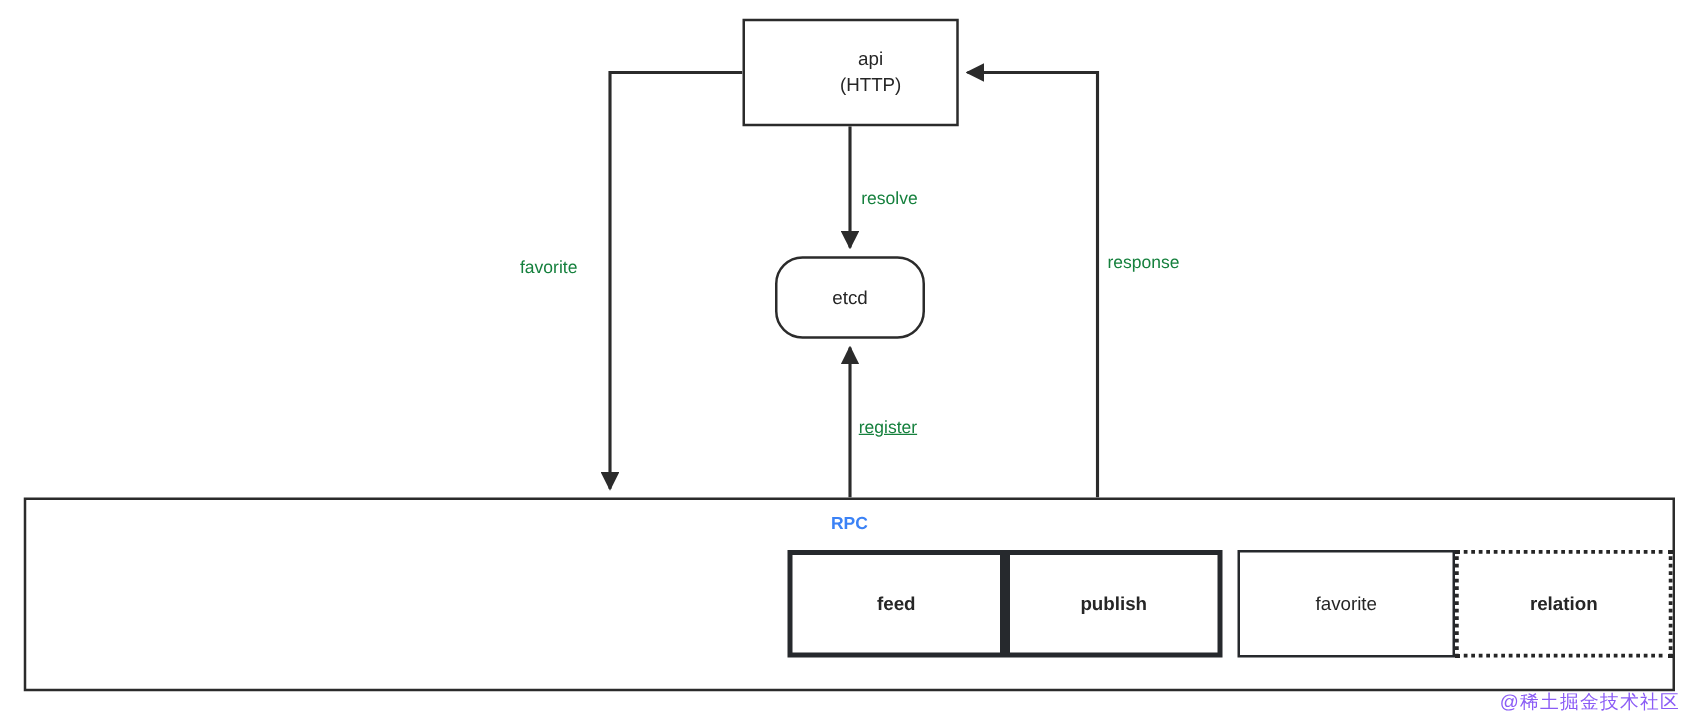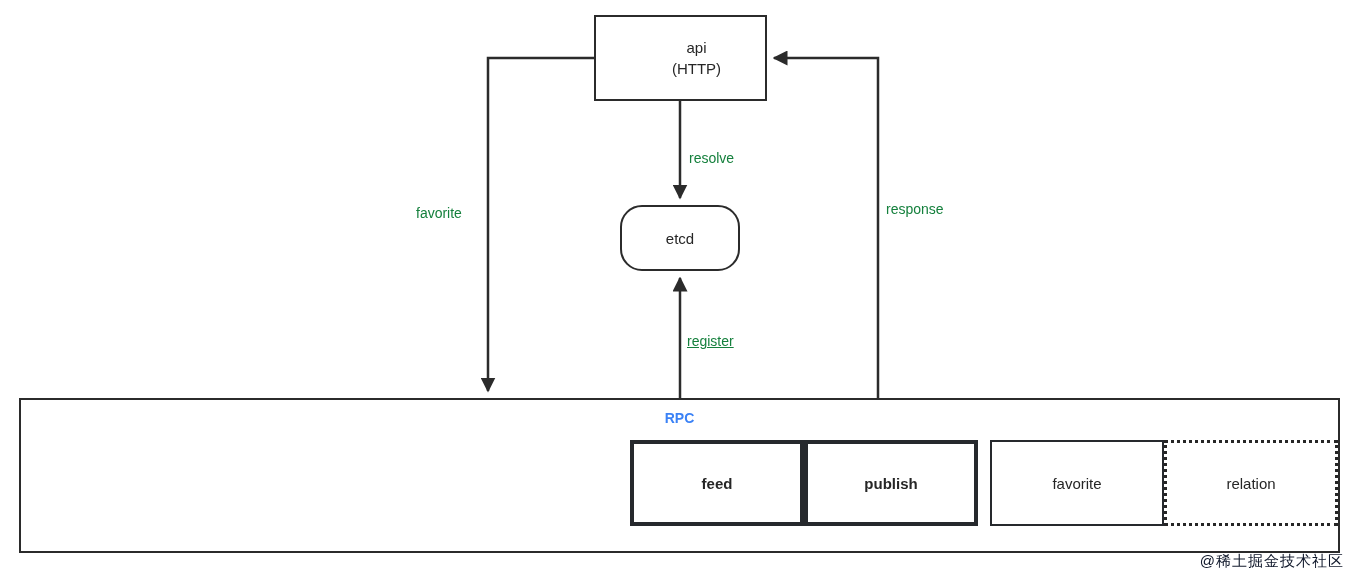--- a/index.html
+++ b/index.html
@@ -103,41 +103,41 @@
     border: 4px solid #26292d;
     font-weight: bold;
   }
   .svc.normal {
     border: 2px solid #26292d;
     font-weight: normal;
     margin-left: 12px;
   }
   .svc.dotted {
     border: 3px dotted #262626;
-    font-weight: normal;
+    font-weight: bold;
   }
   .edge-label {
     position: absolute;
     font-size: 14px;
     color: #15803d;
     white-space: nowrap;
     z-index: 4;
     background: #ffffff;
     padding: 0 2px;
   }
   .lbl-request  { left: 414px; top: 205px; }
   .lbl-resolve  { left: 687px; top: 150px; }
   .lbl-response { left: 884px; top: 201px; }
   .lbl-register { left: 685px; top: 333px; text-decoration: underline; }
   .watermark {
     position: absolute;
     right: 18px;
     bottom: 8px;
     font-size: 15px;
-    color: #0f172a;
+    color: #8b5cf6;
     letter-spacing: 1px;
     z-index: 5;
     white-space: nowrap;
   }
 </style>
 </head>
 <body>
 
 <div id="canvas">
 

